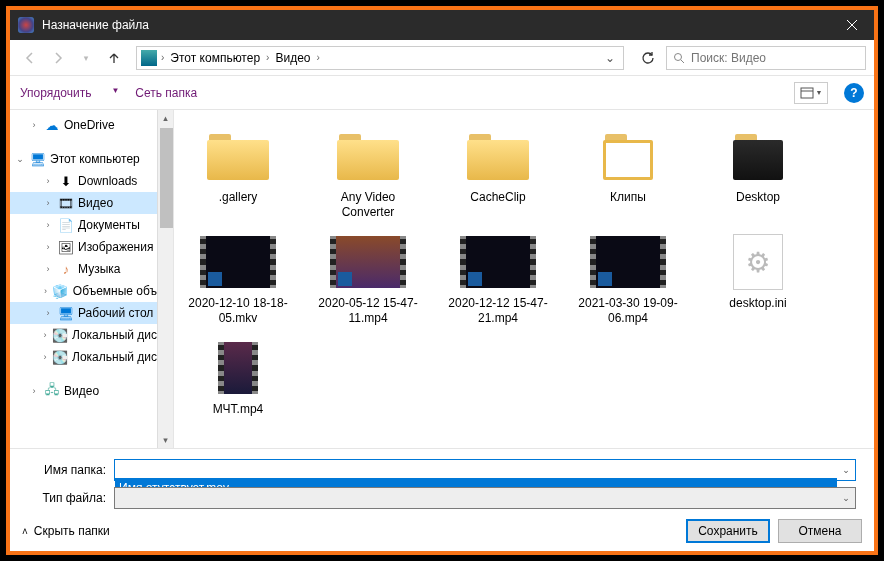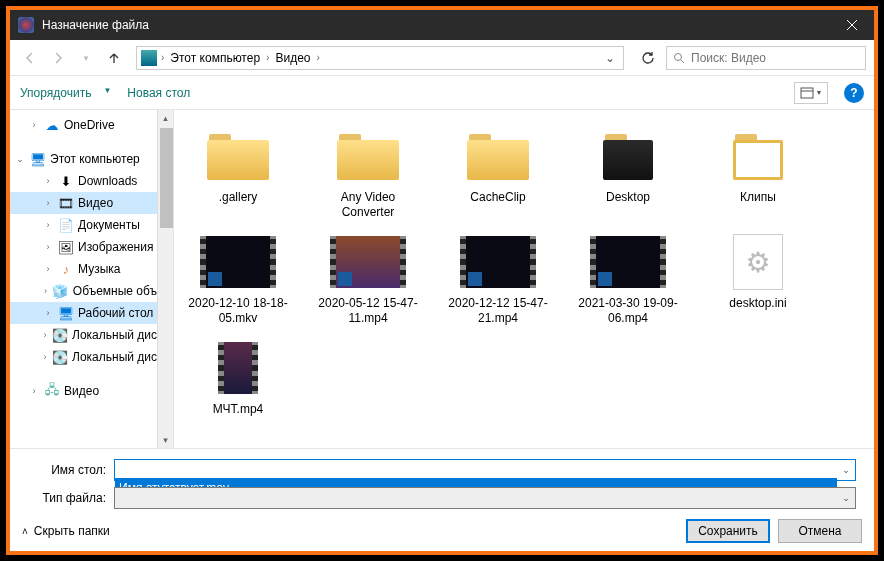--- a/index.html
+++ b/index.html
@@ -15,21 +15,21 @@
 .breadcrumb { flex: 1; height: 24px; border: 1px solid #ccc; display: flex; align-items: center; padding: 0 2px; gap: 2px; margin: 0 6px; }
 .bc-icon { width: 16px; height: 16px; background: linear-gradient(#4aa, #068); margin: 0 2px; }
 .bc-seg { padding: 2px 4px; cursor: pointer; }
 .bc-sep { color: #666; font-size: 10px; }
 .bc-spacer { flex: 1; }
 .bc-drop { padding: 0 6px; color: #555; }
 .refresh { width: 28px; height: 24px; display: flex; align-items: center; justify-content: center; border: 1px solid transparent; cursor: pointer; }
 .search { width: 200px; height: 24px; border: 1px solid #ccc; display: flex; align-items: center; padding: 0 6px; gap: 6px; }
 .search input { border: none; outline: none; flex: 1; color: #666; }
 .toolbar { height: 34px; display: flex; align-items: center; padding: 0 10px; gap: 16px; border-bottom: 1px solid #e5e5e5; }
-.tool-link { color: #0f766e; cursor: pointer; display: flex; gap: 12px; }
+.tool-link { color: #701a75; cursor: pointer; display: flex; gap: 20px; }
 .tool-spacer { flex: 1; }
 .view-btn { width: 34px; height: 22px; border: 1px solid #ccc; display: flex; align-items: center; justify-content: center; gap: 2px; cursor: pointer; }
 .help-btn { width: 20px; height: 20px; border-radius: 50%; background: #0078d7; color: #fff; display: flex; align-items: center; justify-content: center; font-weight: bold; cursor: pointer; }
 .body { flex: 1; display: flex; overflow: hidden; }
 .sidebar { width: 164px; border-right: 1px solid #e5e5e5; display: flex; overflow: hidden; }
 .tree { flex: 1; overflow: hidden; padding-top: 4px; }
 .tree-item { height: 22px; display: flex; align-items: center; gap: 4px; padding-left: 4px; cursor: pointer; white-space: nowrap; overflow: hidden; }
 .tree-item.l1 { padding-left: 18px; }
 .tree-item.l2 { padding-left: 32px; }
 .tree-item.selected { background: #cce8ff; }
@@ -129,21 +129,21 @@
         </svg>
       <input placeholder="Поиск: Видео" style="">
     </div>
   </div>
 
   <div class="toolbar">
     <div class="tool-link">
       <span>Упорядочить</span>
       <span style="font-size:8px;">▼</span>
     </div>
-    <div class="tool-link">Новая стол</div>
+    <div class="tool-link">Сеть папка</div>
     <div class="tool-spacer"></div>
     <div class="view-btn">
       <svg width="14" height="12" viewBox="0 0 14 12">
           <rect x="1" y="1" width="12" height="10" stroke="#555" fill="none"></rect>
           <path d="M1 4 H13" stroke="#555"></path>
         </svg>
       <span style="font-size:7px;color:#555;">▼</span>
     </div>
     <div class="help-btn">
       <span>?</span>
@@ -238,29 +238,29 @@
             <div class="item-label">Any Video Converter</div>
           </div>
         <div class="item">
             <div class="thumb">
               <div class="folder-ico"></div>
             </div>
             <div class="item-label">CacheClip</div>
           </div>
         <div class="item">
             <div class="thumb">
+              <div class="folder-ico clip"></div>
+            </div>
+            <div class="item-label">Клипы</div>
+          </div>
+        <div class="item">
+            <div class="thumb">
               <div class="folder-ico dark"></div>
             </div>
             <div class="item-label">Desktop</div>
-          </div>
-        <div class="item">
-            <div class="thumb">
-              <div class="folder-ico clip"></div>
-            </div>
-            <div class="item-label">Клипы</div>
           </div>
         <div class="item">
             <div class="thumb">
               <div class="video-th">
                 <div class="badge"></div>
               </div>
             </div>
             <div class="item-label">2020-12-10 18-18-05.mkv</div>
           </div>
         <div class="item">
@@ -300,21 +300,21 @@
               <div class="video-th mcht"></div>
             </div>
             <div class="item-label">МЧТ.mp4</div>
           </div>
       </div>
     </div>
   </div>
 
   <div class="footer">
     <div class="field-row">
-      <label>Имя стол:</label>
+      <label>Имя папка:</label>
       <div class="combo focus">
         <input class="sel" value="Имя отутствует.mov" style="">
         <div class="dd">⌄</div>
       </div>
     </div>
     <div class="field-row">
       <label>Тип файла:</label>
       <div class="combo" style="background:#eee;">
         <input style="background: transparent;" value="">
         <div class="dd">⌄</div>

